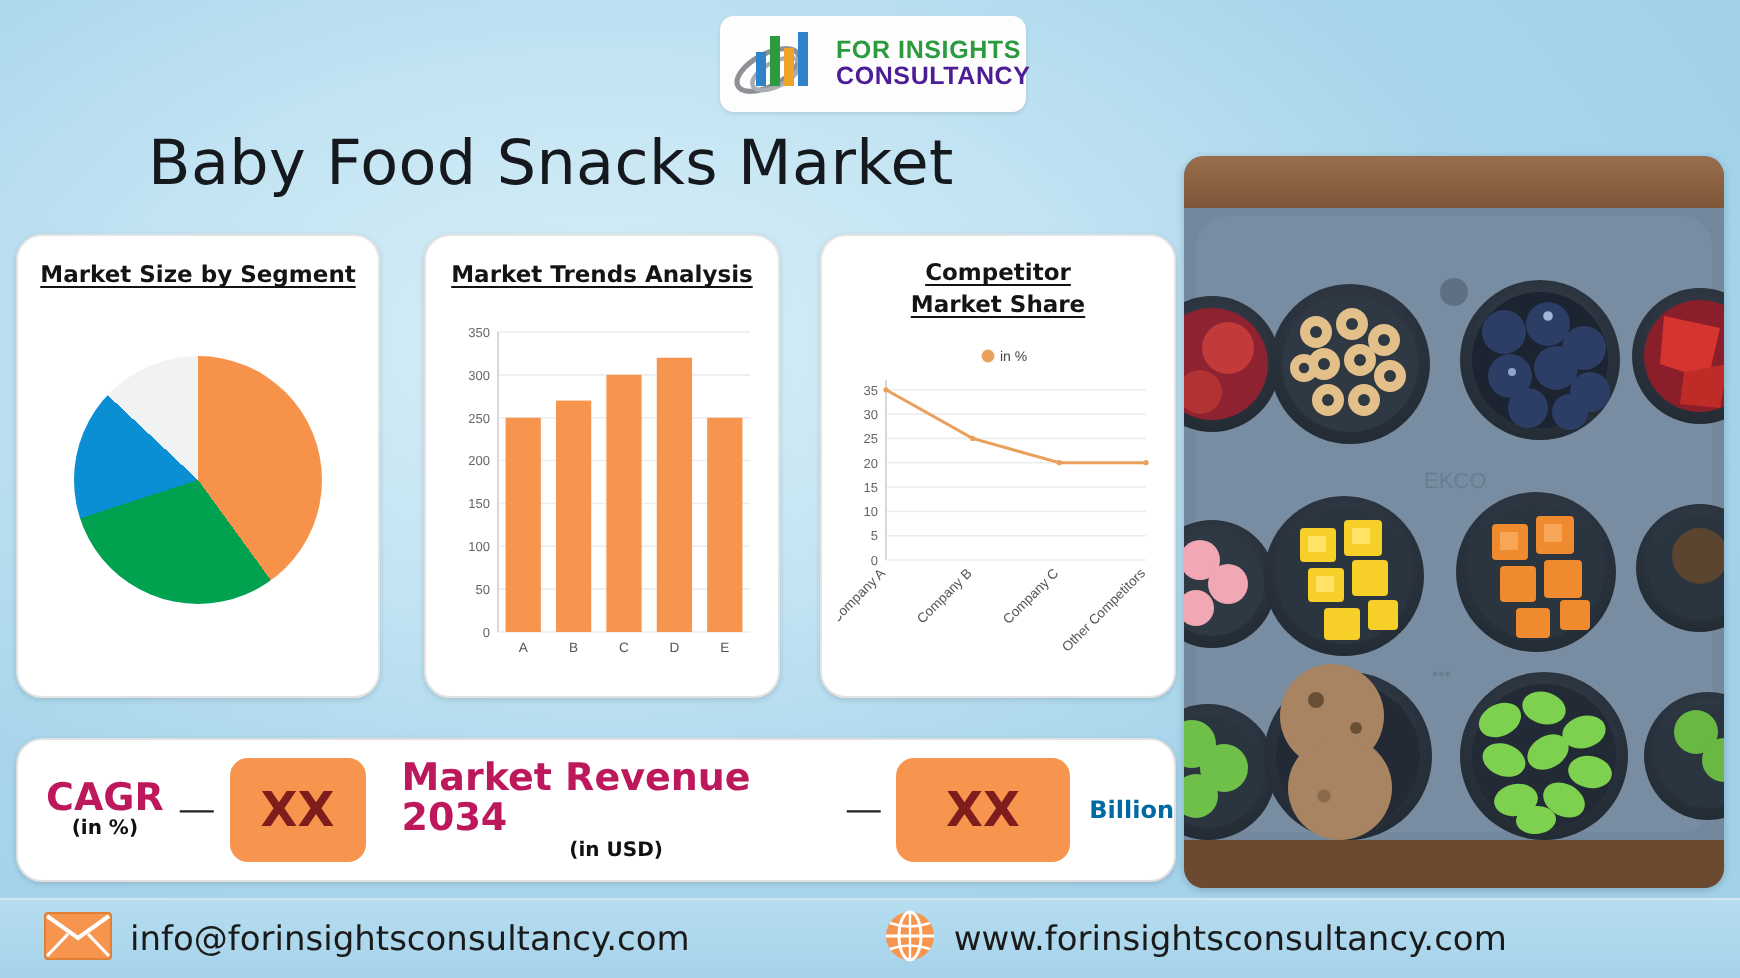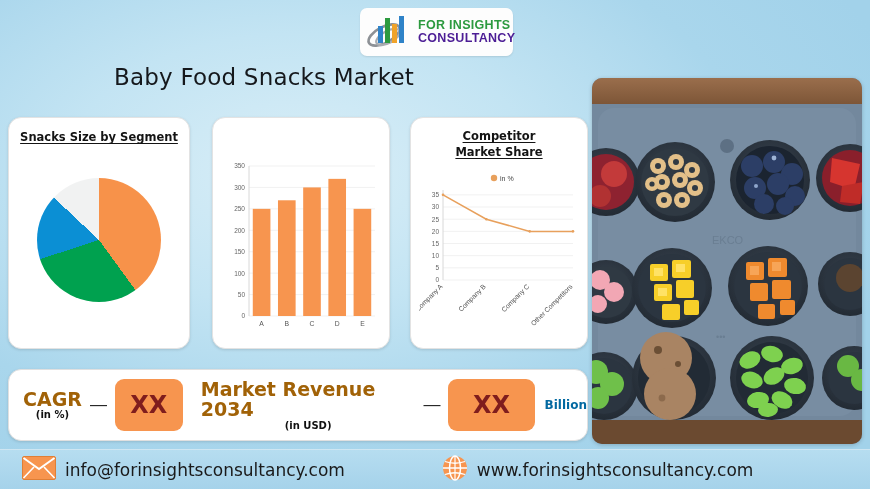--- a/index.html
+++ b/index.html
@@ -20,22 +20,22 @@
     background:#fdfdfd;border-radius:7px;
     display:flex;align-items:center;box-shadow:0 1px 2px rgba(0,0,0,.10);
   }
   #logo .mark{width:52px;height:44px;margin-left:4px;flex:0 0 auto;}
   #logo .ltext{display:flex;flex-direction:column;line-height:1.08;margin-left:2px;}
   #logo .ltext .l1{color:#2c9a3f;font-size:12.5px;font-weight:bold;letter-spacing:.3px;}
   #logo .ltext .l2{color:#4c1d95;font-size:12.5px;font-weight:bold;letter-spacing:.3px;}
   
   #title{
     position:absolute;left:74px;top:64px;
-    font-size:23px;color:#15181c;letter-spacing:.2px;
-    font-family:"DejaVu Sans",sans-serif;font-weight:400;margin-left:40px;
+    font-size:31px;color:#15181c;letter-spacing:.2px;
+    font-family:"DejaVu Sans",sans-serif;font-weight:400;
   }
   
   .card{
     position:absolute;background:#ffffff;border-radius:13px;
     border:1px solid #e3e3e3;box-shadow:0 1px 3px rgba(0,0,0,.13);
   }
   #card-pie{left:8px;top:117px;width:180px;height:230px;}
   #card-bar{left:212px;top:117px;width:176px;height:230px;}
   #card-line{left:410px;top:117px;width:176px;height:230px;}
   .card-title{
@@ -62,21 +62,21 @@
     border-radius:10px;overflow:hidden;box-shadow:0 1px 4px rgba(0,0,0,.2);
   }
   
   #kpi{
     position:absolute;left:8px;top:369px;width:578px;height:70px;
     background:#fff;border-radius:13px;border:1px solid #e0e0e0;
     box-shadow:0 1px 3px rgba(0,0,0,.13);
     display:flex;align-items:center;
   }
   .kpi-lbl{display:flex;flex-direction:column;align-items:center;line-height:1.08;}
-  .kpi-lbl .big{font-size:19px;font-weight:bold;color:#a16207;font-family:"DejaVu Sans",sans-serif;}
+  .kpi-lbl .big{font-size:19px;font-weight:bold;color:#be185d;font-family:"DejaVu Sans",sans-serif;}
   .kpi-lbl .sub{font-size:10px;font-weight:bold;color:#111;font-family:"DejaVu Sans",sans-serif;margin-top:1px;}
   .dash{font-size:17px;color:#222;margin:0 8px;}
   .pill{
     background:#f7954f;border-radius:9px;
     display:flex;align-items:center;justify-content:center;
     font-size:24px;font-weight:bold;color:#7f1d1d;
     font-family:"DejaVu Sans",sans-serif;
   }
   #pill-cagr{width:74px;height:52px;}
   #pill-rev{width:94px;height:52px;}
@@ -112,27 +112,28 @@
     </span>
     <span class="ltext">
       <span class="l1">FOR INSIGHTS</span>
       <span class="l2">CONSULTANCY</span>
     </span>
   </div>
 
   <div id="title">Baby Food Snacks Market</div>
 
   <div class="card" id="card-pie">
-    <div class="card-title">Snacks Size by Segment</div>
+    <div class="card-title">Market Size by Segment</div>
     <div id="pie-wrap">
       <div id="pie" style="background: conic-gradient(rgb(247, 146, 74) 0deg, rgb(247, 146, 74) 144deg, rgb(0, 161, 79) 144deg, rgb(0, 161, 79) 252deg, rgb(11, 143, 212) 252deg, rgb(11, 143, 212) 313.2deg, rgb(241, 242, 242) 313.2deg, rgb(241, 242, 242) 360deg);"></div>
     </div>
   </div>
 
   <div class="card" id="card-bar">
+    <div class="card-title">Market Trends Analysis</div>
     <div id="bar-area">
       <svg id="bar-svg" width="156" height="178" viewBox="0 0 156 178">
           <line x1="26" y1="156" x2="152" y2="156" class="gridline"></line>
           <text x="22" y="158.4" class="axis-label" text-anchor="end">0</text>
           <line x1="26" y1="134.57142857142858" x2="152" y2="134.57142857142858" class="gridline"></line>
           <text x="22" y="136.9714285714286" class="axis-label" text-anchor="end">50</text>
           <line x1="26" y1="113.14285714285714" x2="152" y2="113.14285714285714" class="gridline"></line>
           <text x="22" y="115.54285714285714" class="axis-label" text-anchor="end">100</text>
           <line x1="26" y1="91.71428571428572" x2="152" y2="91.71428571428572" class="gridline"></line>
           <text x="22" y="94.11428571428573" class="axis-label" text-anchor="end">150</text>

